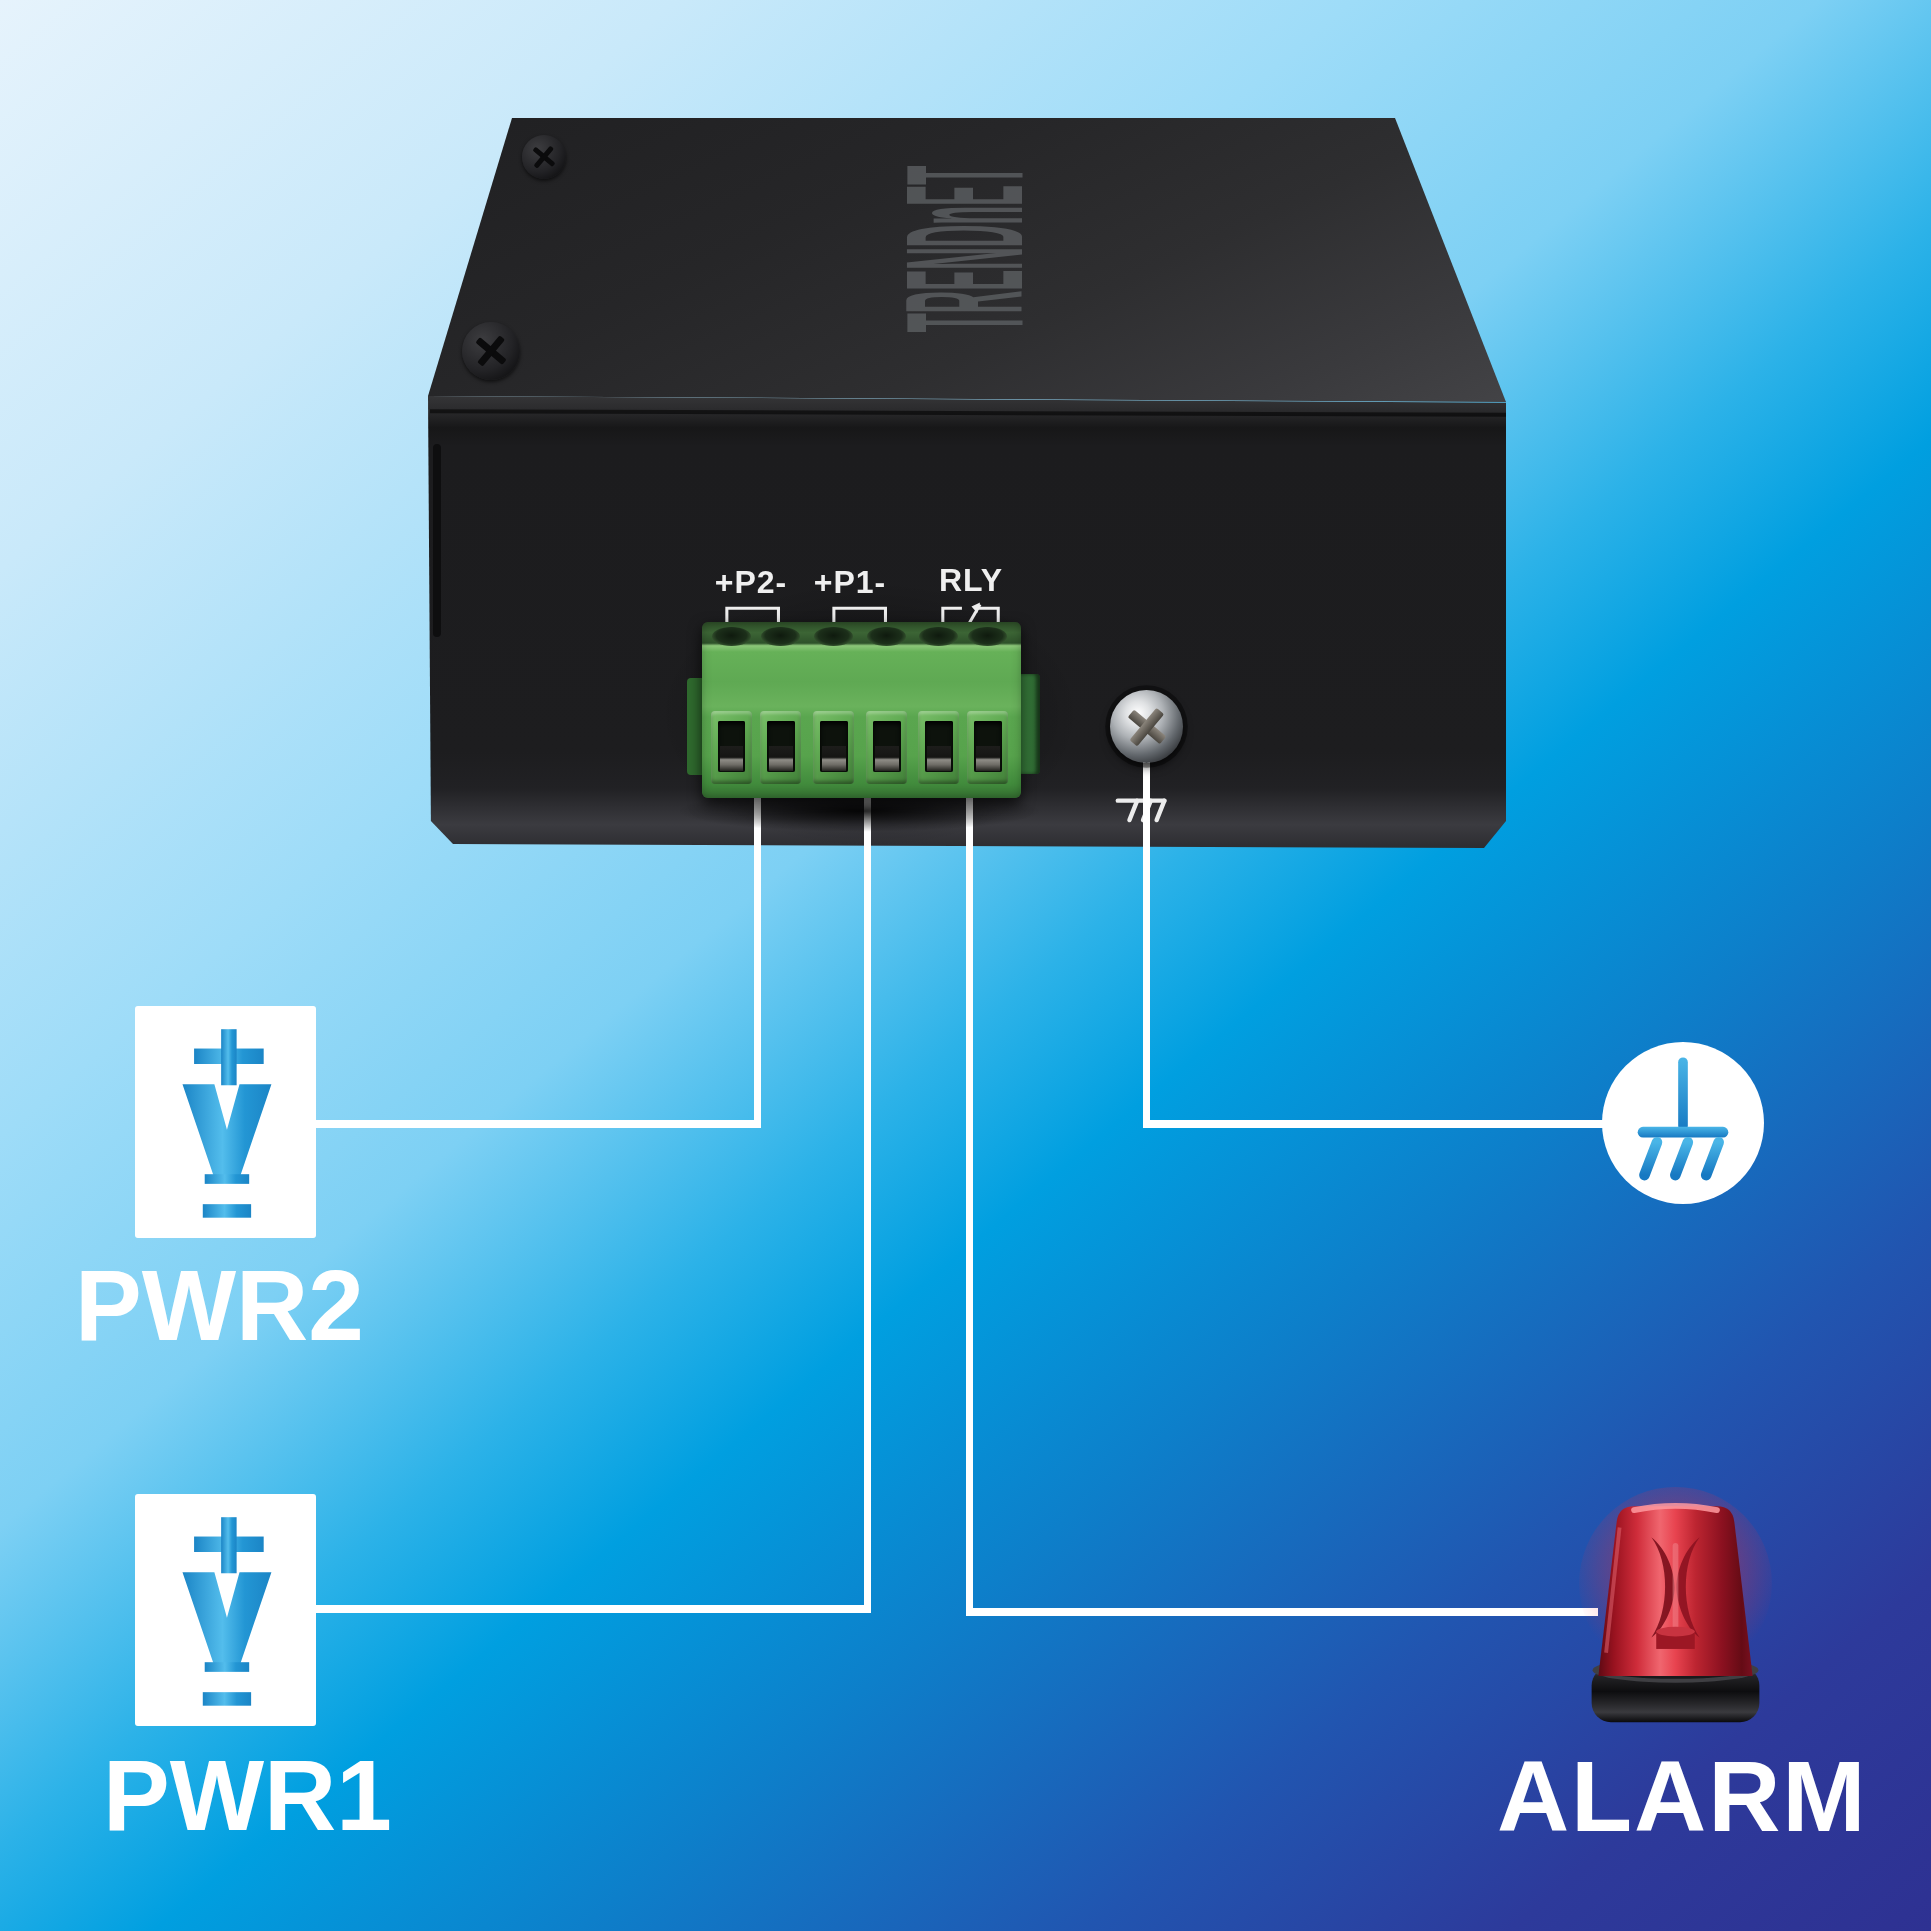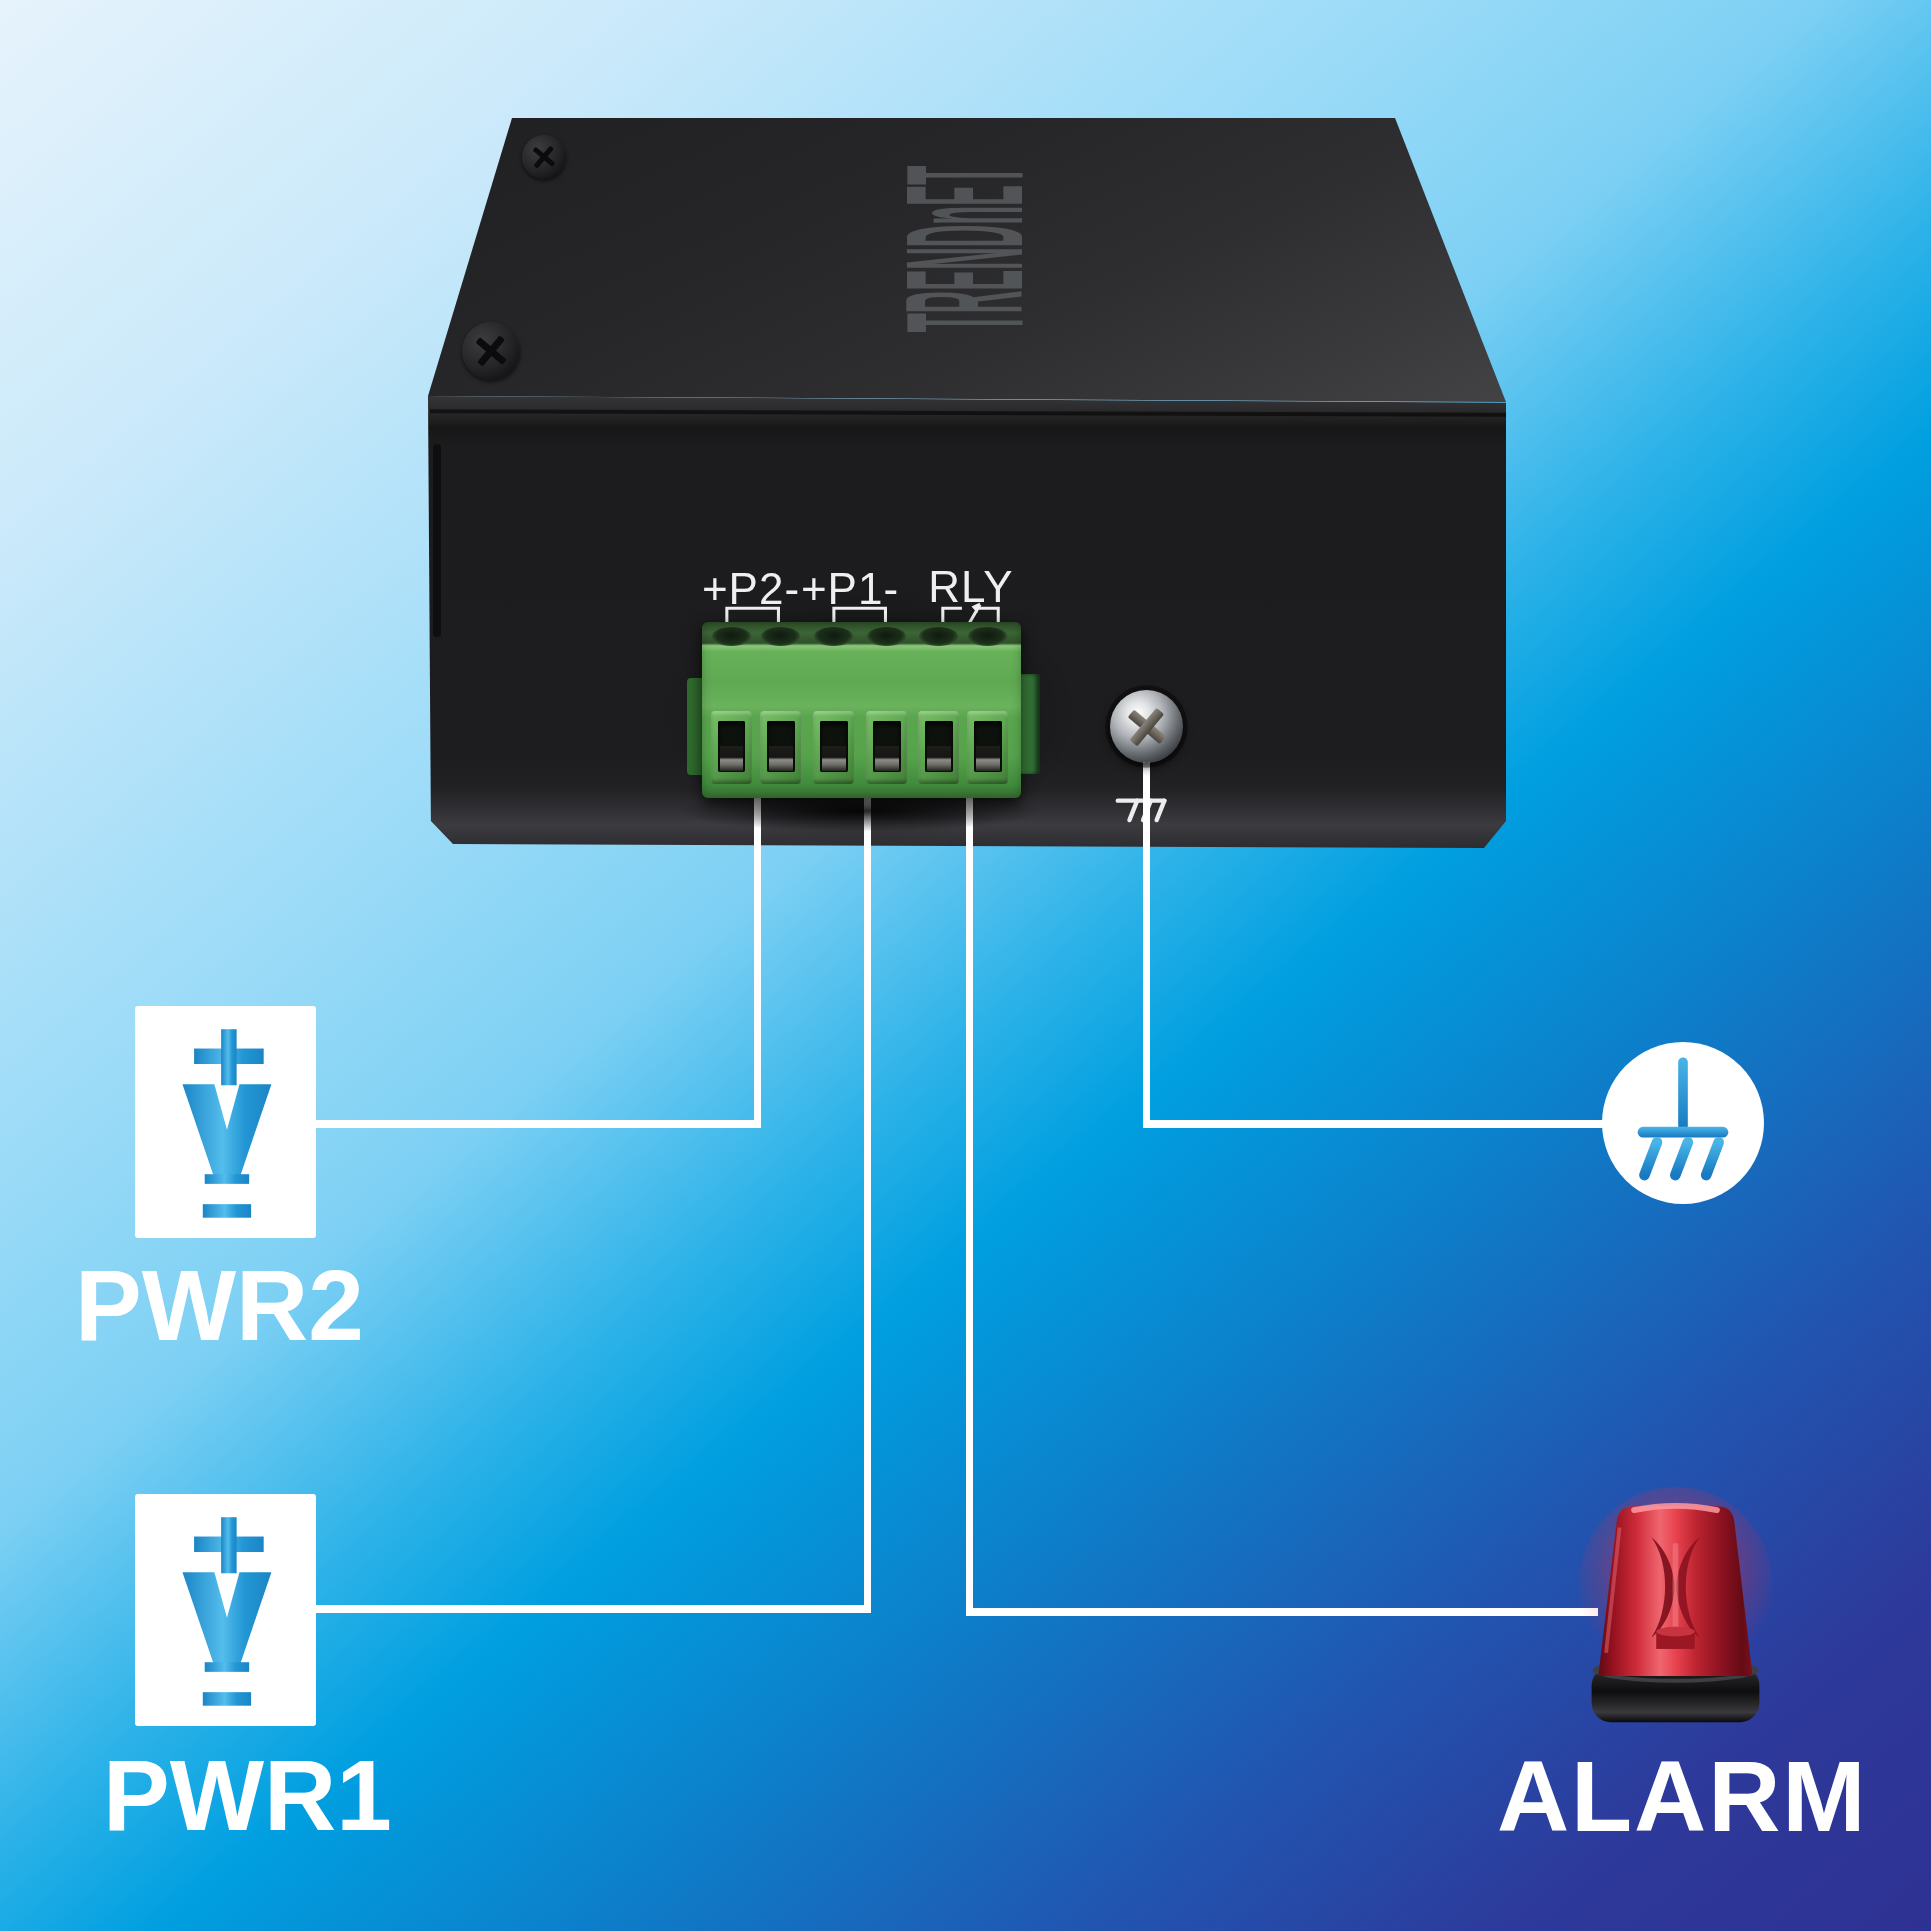--- a/index.html
+++ b/index.html
@@ -38,21 +38,21 @@
   .top-screw{border-radius:50%;
     background:radial-gradient(circle at 35% 32%,#3d3d40 0%,#232326 55%,#060607 100%);
     box-shadow:0 1.9px 3.9px rgba(0,0,0,.6);}
   .top-screw.s1{left:522px;top:135px;width:44px;height:44px;}
   .top-screw.s2{left:462px;top:322px;width:58px;height:58px;}
   .phil{position:absolute;left:50%;top:50%;width:60%;height:12%;background:#0b0b0c;border-radius:1.9px;}
   .phil.a{transform:translate(-50%,-50%) rotate(40deg);}
   .phil.b{transform:translate(-50%,-50%) rotate(-50deg);}
 
   
-  .tlabel{top:564px;transform:translateX(-50%);color:#efefef;font-size:44px;letter-spacing:1px;}
+  .tlabel{top:564px;transform:translateX(-50%);color:#efefef;font-size:32px;letter-spacing:1px;font-weight:bold;}
   .tlabel.p2{left:751px;} .tlabel.p1{left:850px;} .tlabel.rly{left:971px;top:562px;}
 
   
   .wire{background:#ffffff;}
   .w-v1{left:754px;top:778px;width:6.8px;height:350px;}
   .w-h1{left:316px;top:1120px;width:445px;height:7.7px;}
   .w-v2{left:864px;top:778px;width:6.8px;height:834px;}
   .w-h2{left:316px;top:1605px;width:555px;height:7.7px;}
   .w-v3{left:966px;top:778px;width:6.8px;height:837px;}
   .w-h3{left:966px;top:1608px;width:632px;height:7.7px;}

